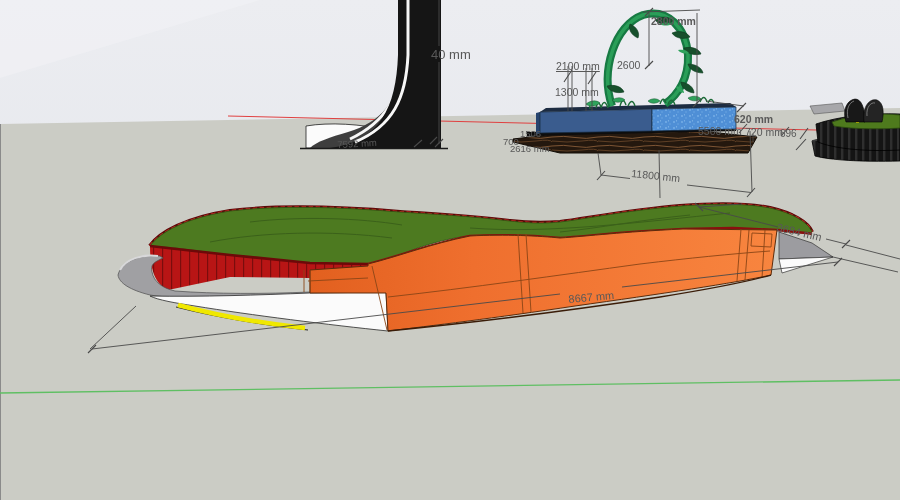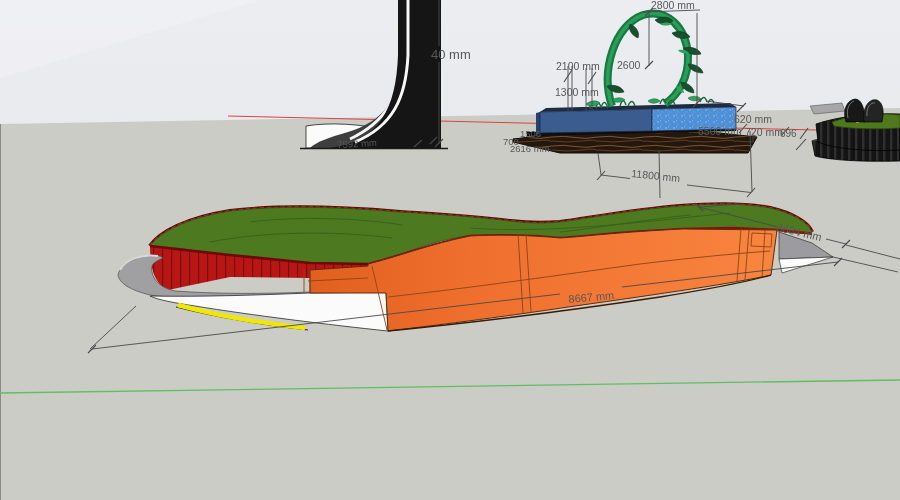--- a/index.html
+++ b/index.html
@@ -9,25 +9,25 @@
     user-select:none;
   }
   #scene{position:absolute;left:0;top:0;}
   .lbl{
     position:absolute;white-space:nowrap;color:var(--dim-text,#585858);
     font-size:10.5px;line-height:1;transform-origin:left top;z-index:5;
   }
   .sm{font-size:9.5px;}
   .l-d40    {left:431px;top:48px;font-size:13px;}
   .l-d7592  {left:337px;top:140px;transform:rotate(-3deg);}
-  .l-d2800  {left:651px;top:0px;}
-  .l-d2100  {left:556px;top:61px;}
+  .l-d2800  {left:651px;top:16px;font-weight:bold;}
+  .l-d2100  {left:556px;top:61px;text-decoration:underline;}
   .l-d1300  {left:555px;top:87px;}
   .l-d2600  {left:617px;top:60px;}
-  .l-d620   {left:734px;top:114px;}
+  .l-d620   {left:734px;top:114px;font-weight:bold;}
   .l-d5500  {left:698px;top:126px;}
   .l-d420   {left:745px;top:127px;}
   .l-d696   {left:780px;top:129px;font-size:10px;}
   .l-d11800 {left:632px;top:168px;transform:rotate(6deg);}
   .l-d1506  {left:520px;top:129px;}
   .l-d500   {left:503px;top:137px;}
   .l-d2616  {left:510px;top:144px;}
   .l-d8667  {left:568px;top:294px;font-size:11px;transform:rotate(-5deg);}
   .l-d3684  {left:778px;top:222px;font-size:11px;transform:rotate(13deg);}
   .dimline{stroke:var(--dim-line,#4a4a4a);stroke-width:0.9;fill:none;}

